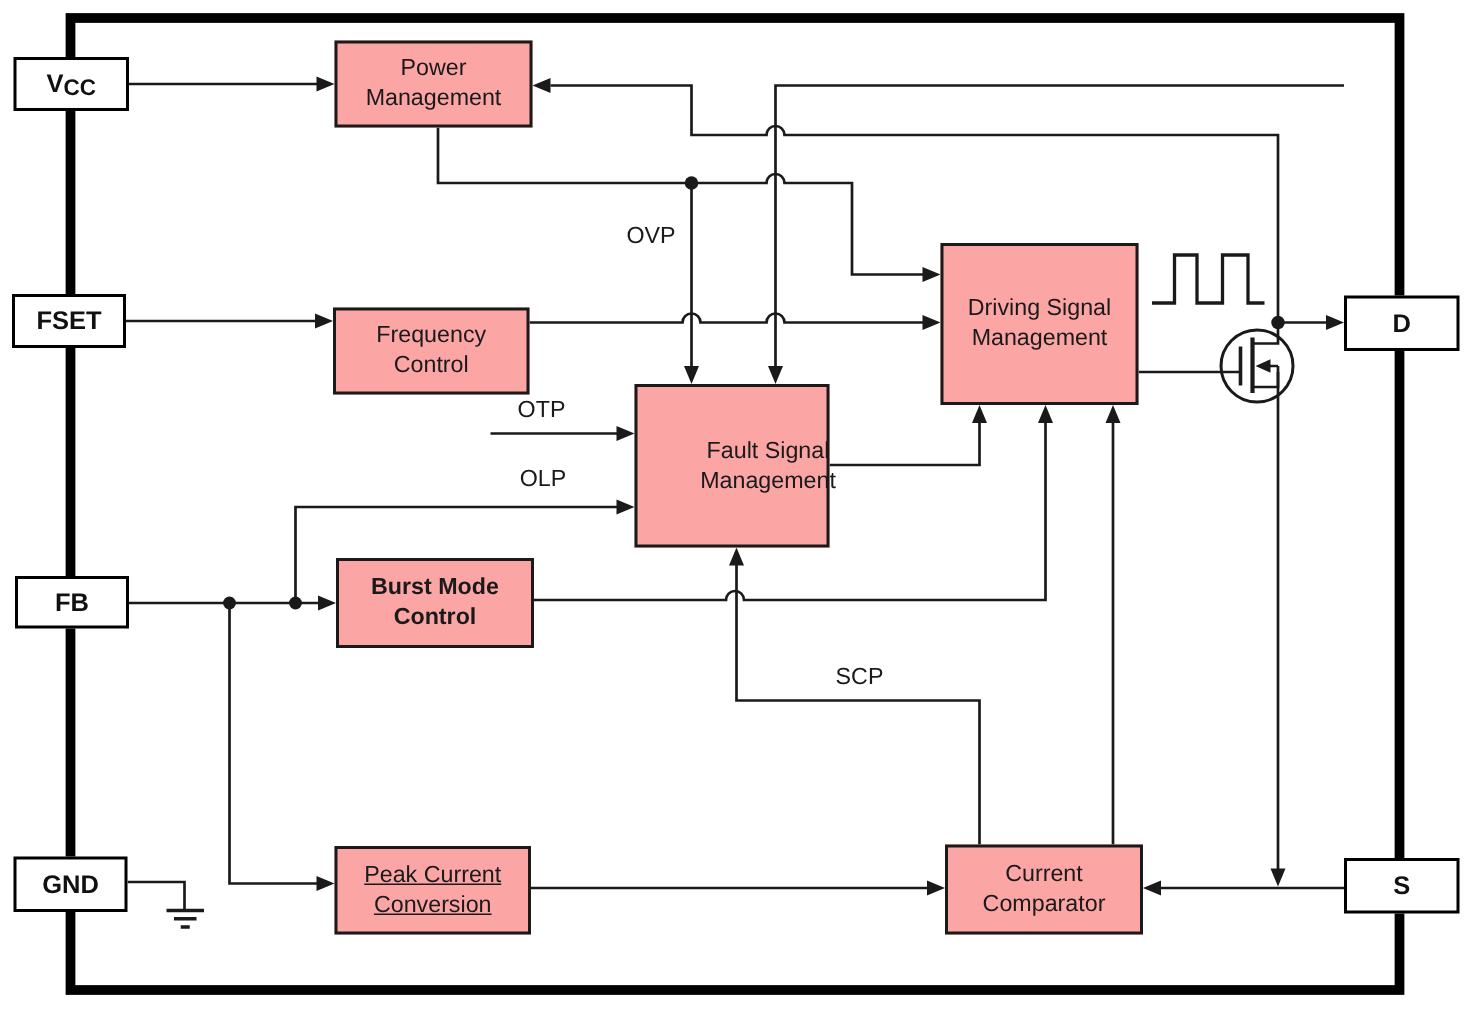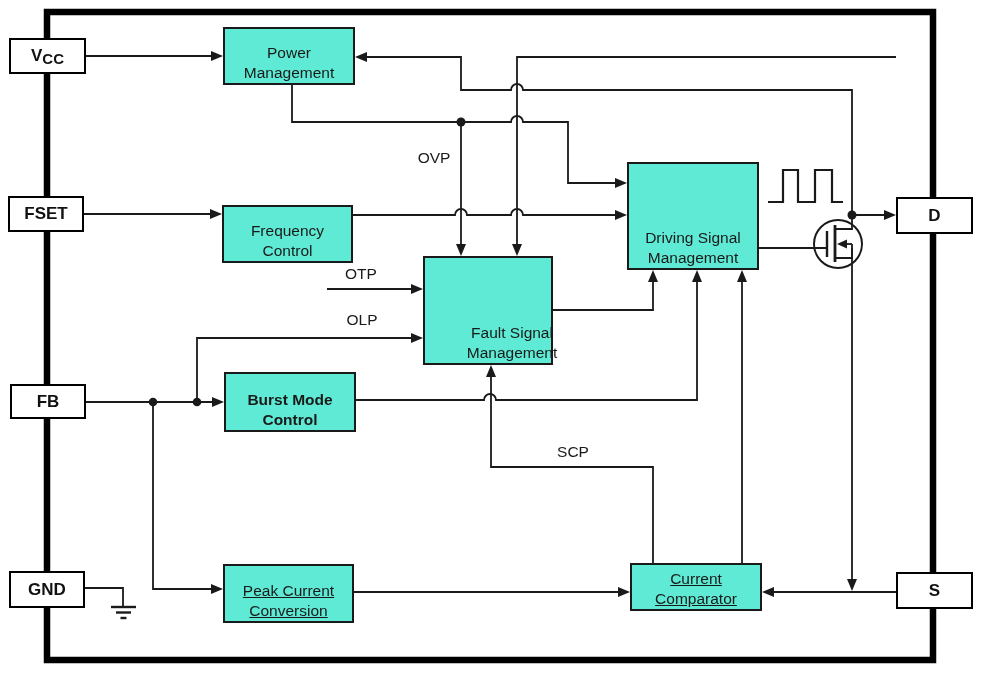--- a/index.html
+++ b/index.html
@@ -9,22 +9,22 @@
     background:#ffffff;
     font-family:"Liberation Sans", sans-serif;
     color:#1a1a1a;
     overflow:hidden;
   }
   .wiring{position:absolute;left:0;top:0;}
   .block{
     position:absolute;
     box-sizing:border-box;
     border:2.2px solid #1a1a1a;
-    background:#5eead4;
-    display:flex;align-items:flex-end;justify-content:center;
+    background:#fca5a5;
+    display:flex;align-items:center;justify-content:center;
     text-align:center;
   }
   .blabel{
     font-size:15.5px;line-height:1.28;
     white-space:pre-line;
     color:#1a1a1a;
   }
   .pin{
     position:absolute;
     box-sizing:border-box;
@@ -39,21 +39,21 @@
     font-size:15.5px;color:#1a1a1a;
     text-align:center;width:52px;
   }
   
   .b-pm  {left:223px;top:27px;width:132px;height:58px;}
   .b-fc  {left:222px;top:185px;width:131px;height:58px;margin-top:20px;}
   .b-fsm {left:423px;top:256px;width:130px;height:109px;padding-left:48px;}
   .b-dsm {left:627px;top:162px;width:132px;height:108px;}
   .b-bmc {left:224px;top:372px;width:132px;height:60px;font-weight:bold;}
   .b-pcc {left:223px;top:564px;width:131px;height:59px;text-decoration:underline;}
-  .b-cc  {left:630px;top:563px;width:132px;height:48px;text-decoration:underline;}
+  .b-cc  {left:630px;top:563px;width:132px;height:60px;}
   
   .p-vcc {left:9px;  top:38px; width:77px;height:36px;}
   .p-fset{left:8px;  top:196px;width:76px;height:36px;}
   .p-fb  {left:10px; top:384px;width:76px;height:35px;}
   .p-gnd {left:9px;  top:571px;width:76px;height:37px;}
   .p-pro {left:896px;top:37px; width:77px;height:36px;}
   .p-d   {left:896px;top:197px;width:77px;height:37px;}
   .p-s   {left:896px;top:572px;width:77px;height:37px;}
   
   .s-ovp{left:408px;top:149px;}

